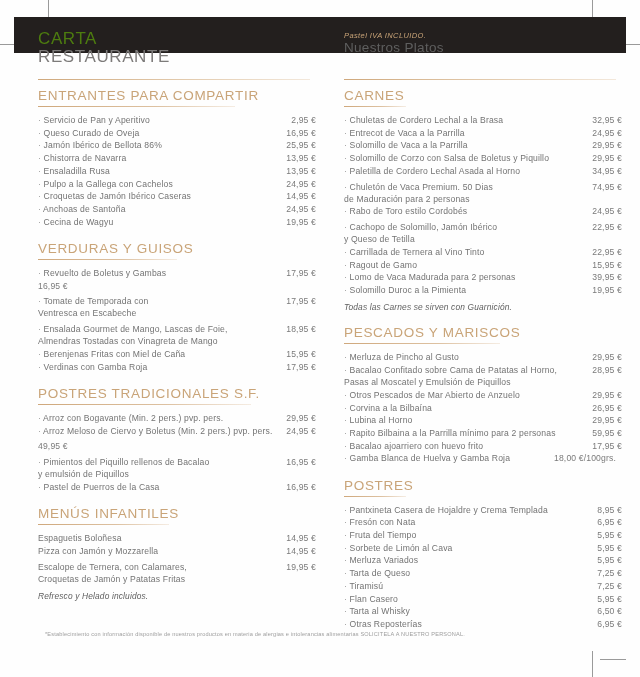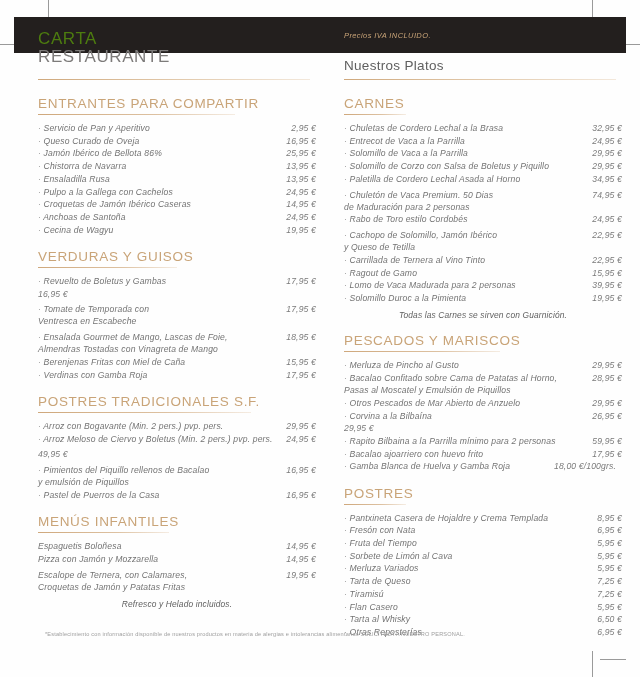--- a/index.html
+++ b/index.html
@@ -62,21 +62,21 @@
     left: 344px;
     top: 31px;
     font-size: 7.5px;
     font-style: italic;
     color: #c9a478;
     letter-spacing: 0.4px;
   }
   .subtitle {
     position: absolute;
     left: 344px;
-    top: 58px;
+    top: 40px;
     font-size: 13.5px;
     color: #5f5f5f;
     letter-spacing: 0.3px;
   }
 
   
   .rule-gold {
     position: absolute;
     height: 1px;
     background: linear-gradient(to right, #cfa87c 0%, #e3cbae 55%, #f3e8db 100%);
@@ -87,37 +87,37 @@
   
   .col {
     position: absolute;
     top: 88px;
     width: 278px;
   }
   .col-left  { left: 38px; }
   .col-right { left: 344px; }
 
   
-  .section { margin-bottom: 13px; margin-top: 8px; }
+  .section { margin-bottom: 13px; }
   .sec-head {
     font-size: 13.5px;
     color: #c9a478;
     letter-spacing: 0.7px;
     font-weight: 400;
     margin: 0 0 3px 0;
     white-space: nowrap;
   }
   .sec-underline {
     height: 1px;
     background: linear-gradient(to right, #cfa87c 0%, #ddc1a1 60%, #f5ece2 100%);
     margin-bottom: 7px;
   }
 
   
-  .items { display: block; font-style: italic; }
+  .items { display: block; }
   .item {
     display: flex;
     align-items: flex-start;
     justify-content: space-between;
     font-size: 8.6px;
     line-height: 1.42;
     color: #737373;
     letter-spacing: 0.15px;
     margin-bottom: 0.5px;
   }
@@ -138,21 +138,20 @@
     content: "· ";
     color: #9b9b9b;
   }
 
   .note {
     font-size: 8.4px;
     font-style: italic;
     color: #5e5e5e;
     margin-top: 6px;
     letter-spacing: 0.15px;
-    text-align: center;
   }
 
   
   .footer {
     position: absolute;
     left: 45px;
     top: 631px;
     width: 560px;
     font-size: 5.6px;
     color: #9d9d9d;
@@ -172,21 +171,21 @@
   <div class="crop v" style="left:592px;top:651px;"></div>
   <div class="crop h" style="left:600px;top:659px;"></div>
 
   <div class="header-bar"></div>
 
   <div class="brand">
     <span class="l1">CARTA</span>
     <span class="l2">RESTAURANTE</span>
   </div>
 
-  <div class="iva-note">Precios IVA INCLUIDO.</div>
+  <div class="iva-note">Pastel IVA INCLUIDO.</div>
   <div class="subtitle">Nuestros Platos</div>
 
   <div class="rule-gold rule-left"></div>
   <div class="rule-gold rule-right"></div>
 
   <div class="col col-left" id="col-left">
       <div class="section">
         <div class="sec-head">ENTRANTES PARA COMPARTIR</div>
         <div class="sec-underline" style="width: 196.8px;"></div>
         <div class="items">
@@ -379,20 +378,21 @@
           </div>
           <div class="item bullet">
             <span class="nm">Otros Pescados de Mar Abierto de Anzuelo</span>
             <span class="pr">29,95 €</span>
           </div>
           <div class="item bullet">
             <span class="nm">Corvina a la Bilbaína</span>
             <span class="pr">26,95 €</span>
           </div>
           <div class="item bullet">
+            <span class="nm">Lubina al Horno</span>
             <span class="pr">29,95 €</span>
           </div>
           <div class="item bullet">
             <span class="nm">Rapito Bilbaina a la Parrilla mínimo para 2 personas</span>
             <span class="pr">59,95 €</span>
           </div>
           <div class="item bullet">
             <span class="nm">Bacalao ajoarriero con huevo frito</span>
             <span class="pr">17,95 €</span>
           </div>

